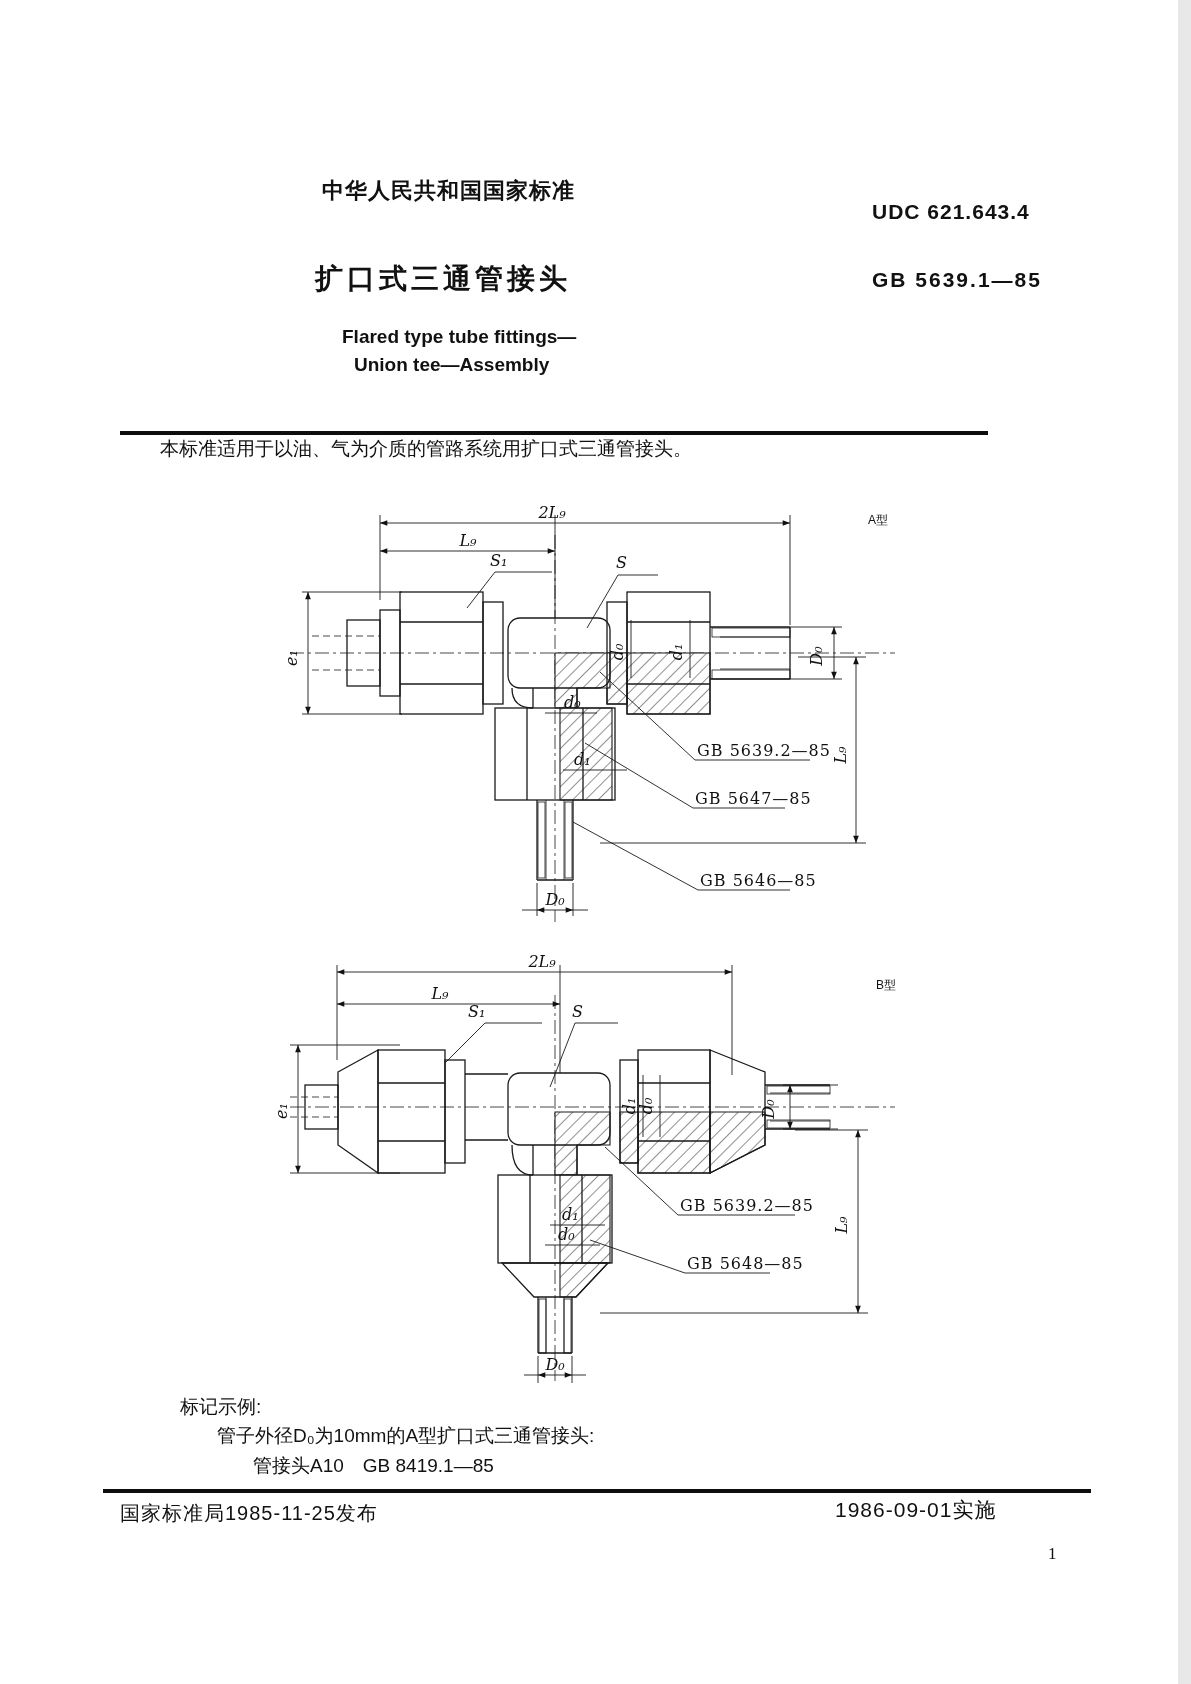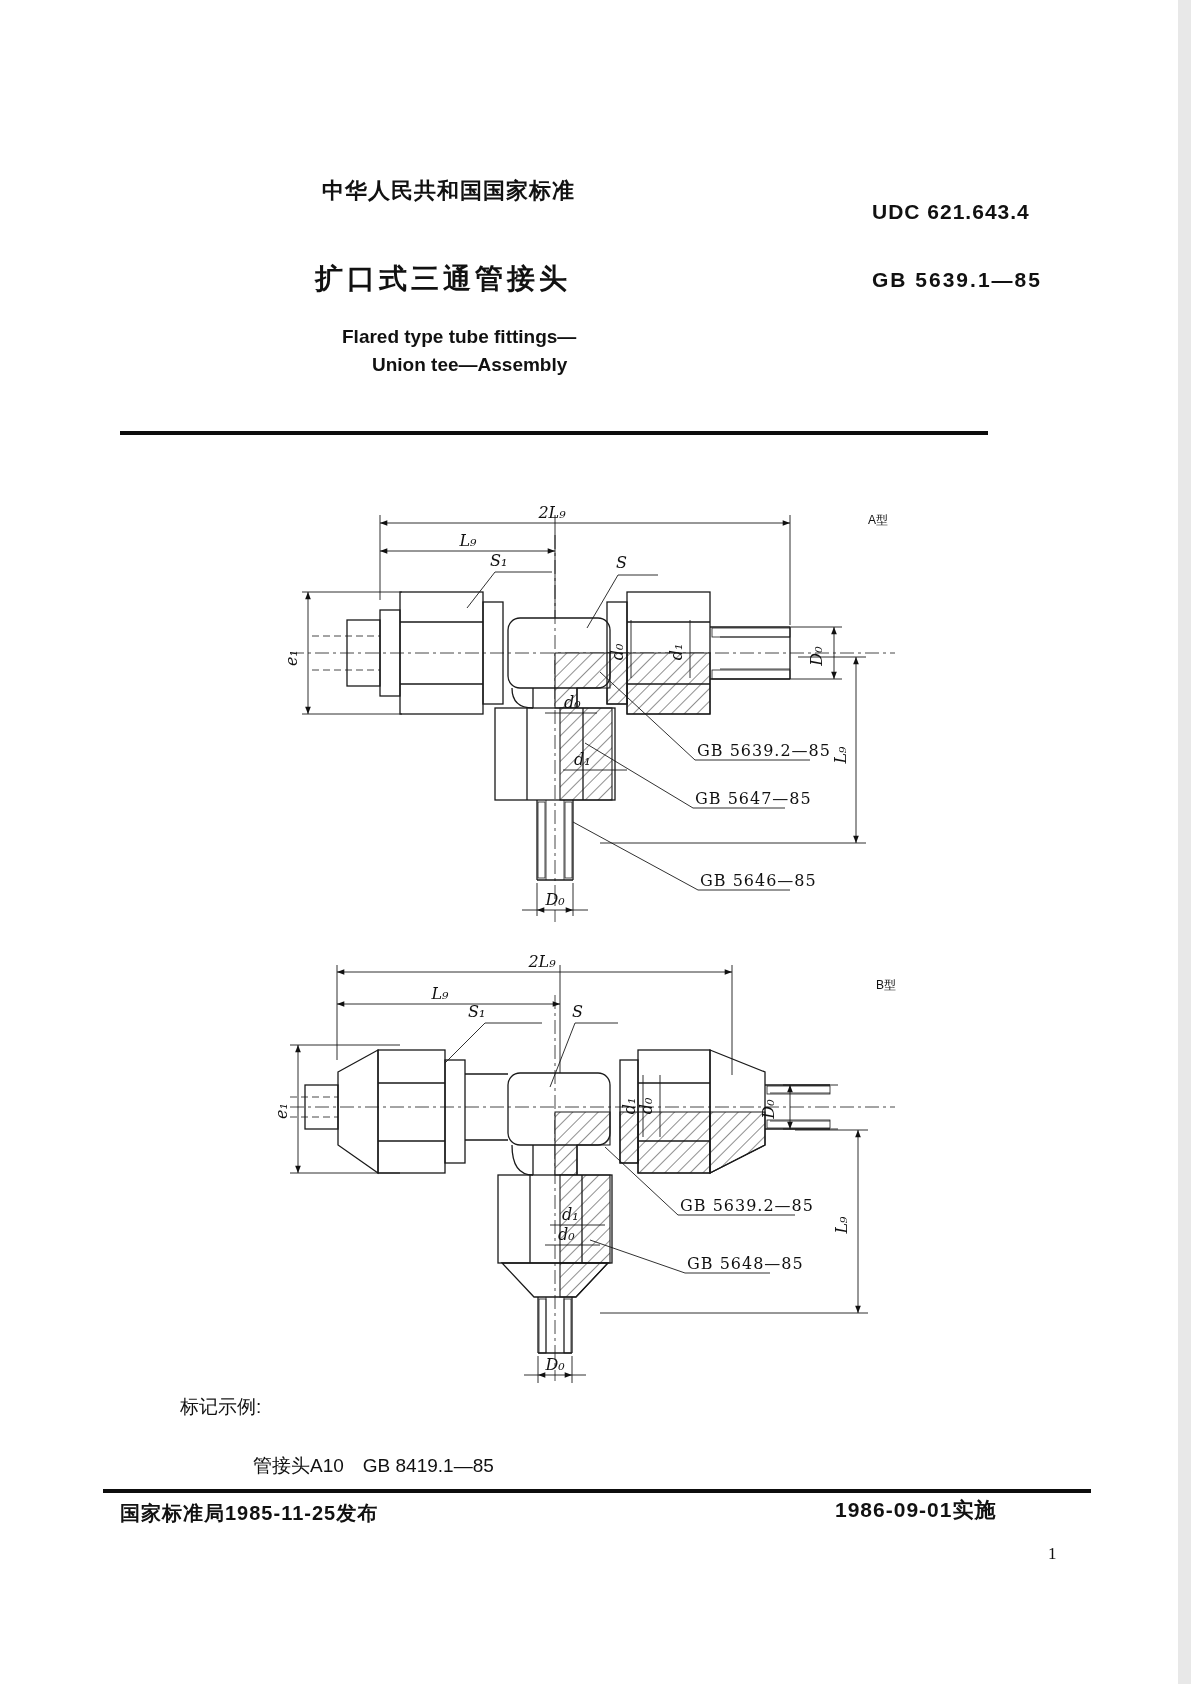--- a/index.html
+++ b/index.html
@@ -8,44 +8,45 @@
   .abs{position:absolute;white-space:nowrap;}
   .cn-head{font-weight:bold;font-size:22px;letter-spacing:1px;}
   .cn-title{font-weight:bold;font-size:28px;letter-spacing:4px;}
   .serif-b{font-family:Liberation Sans, sans-serif;font-weight:bold;}
   .udc{font-size:21px;letter-spacing:1px;}
   .stdno{font-size:21px;letter-spacing:2px;}
   .en1{font-size:19px;}
   .body-text{font-size:19px;}
   .rule{position:absolute;background:#0d0d0d;}
   .fig-label{font-size:12px;}
-  .footer-b{font-weight:bold;font-size:20px;letter-spacing:1px;}
+  .footer-b{font-weight:normal;font-size:20px;letter-spacing:1px;}
   .pageno{font-family:"Liberation Serif",serif;font-size:17px;}
   svg text{font-family:"DejaVu Serif","Liberation Serif",serif;font-size:16px;font-style:italic;fill:#111;}
   svg text.gbref{font-style:normal;font-size:16px;letter-spacing:1px;}
   svg .oln{stroke:#1a1a1a;stroke-width:1.3;fill:none;}
   svg .thin{stroke:#1a1a1a;stroke-width:0.8;fill:none;}
   svg .dim{stroke:#1a1a1a;stroke-width:0.9;fill:none;}
   svg .cl{stroke:#1a1a1a;stroke-width:0.8;fill:none;stroke-dasharray:14 4 3 4;}
   svg .hid{stroke:#1a1a1a;stroke-width:0.8;fill:none;stroke-dasharray:7 4;}
   svg .hfill{stroke:#1a1a1a;stroke-width:1.1;}
 </style>
 </head>
 <body>
 
 <div id="page">
 
   <div class="abs cn-head" style="left:322px;top:176px;">中华人民共和国国家标准</div>
   <div class="abs serif-b udc" style="left:872px;top:200px;">UDC 621.643.4</div>
   <div class="abs cn-title" style="left:315px;top:260px;">扩口式三通管接头</div>
   <div class="abs serif-b stdno" style="left:872px;top:268px;">GB 5639.1—85</div>
   <div class="abs serif-b en1" style="left:342px;top:326px;">Flared type tube fittings—</div>
-  <div class="abs serif-b en1" style="left:372px;top:354px;">Union tee—Assembly</div>
+  <div class="abs serif-b en1" style="left:354px;top:354px;">Union tee—Assembly</div>
   <div class="rule" style="left:120px;top:431px;width:868px;height:4px;"></div>
 
+  <div class="abs body-text" style="left:160px;top:436px;">本标准适用于以油、气为介质的管路系统用扩口式三通管接头。</div>
 
   <div class="abs fig-label" style="left:868px;top:512px;">A型</div>
   <div class="abs fig-label" style="left:876px;top:977px;">B型</div>
 
   <svg class="abs" style="left:250px;top:460px;" width="660" height="470" viewBox="0 0 660 470">
     <defs>
       <pattern id="hA" width="9" height="9" patternUnits="userSpaceOnUse" patternTransform="rotate(45)">
         <rect width="9" height="9" fill="#fff"></rect>
           <line x1="0" y1="0" x2="0" y2="9" stroke="#222" stroke-width="1"></line>
       </pattern>
@@ -228,20 +229,21 @@
     <text x="524" y="184" text-anchor="middle" transform="rotate(-90 524 184)">D₀</text>
     <text x="597" y="300" text-anchor="middle" transform="rotate(-90 597 300)">L₉</text>
     <text x="312" y="295">d₁</text>
     <text x="308" y="315">d₀</text>
     <text x="305" y="445" text-anchor="middle">D₀</text>
     <text class="gbref" x="430" y="286">GB 5639.2—85</text>
     <text class="gbref" x="437" y="344">GB 5648—85</text>
   </svg>
 
   <div class="abs body-text" style="left:180px;top:1394px;">标记示例:</div>
+  <div class="abs body-text" style="left:217px;top:1423px;">管子外径D₀为10mm的A型扩口式三通管接头:</div>
   <div class="abs body-text" style="left:253px;top:1453px;">管接头A10　GB 8419.1—85</div>
 
   <div class="rule" style="left:103px;top:1489px;width:988px;height:4px;"></div>
   <div class="abs footer-b" style="left:120px;top:1500px;">国家标准局1985-11-25发布</div>
   <div class="abs footer-b" style="left:835px;top:1496px;font-size:21px;">1986-09-01实施</div>
   <div class="abs pageno" style="left:1048px;top:1544px;">1</div>
 
 </div>
 
 </body></html>

